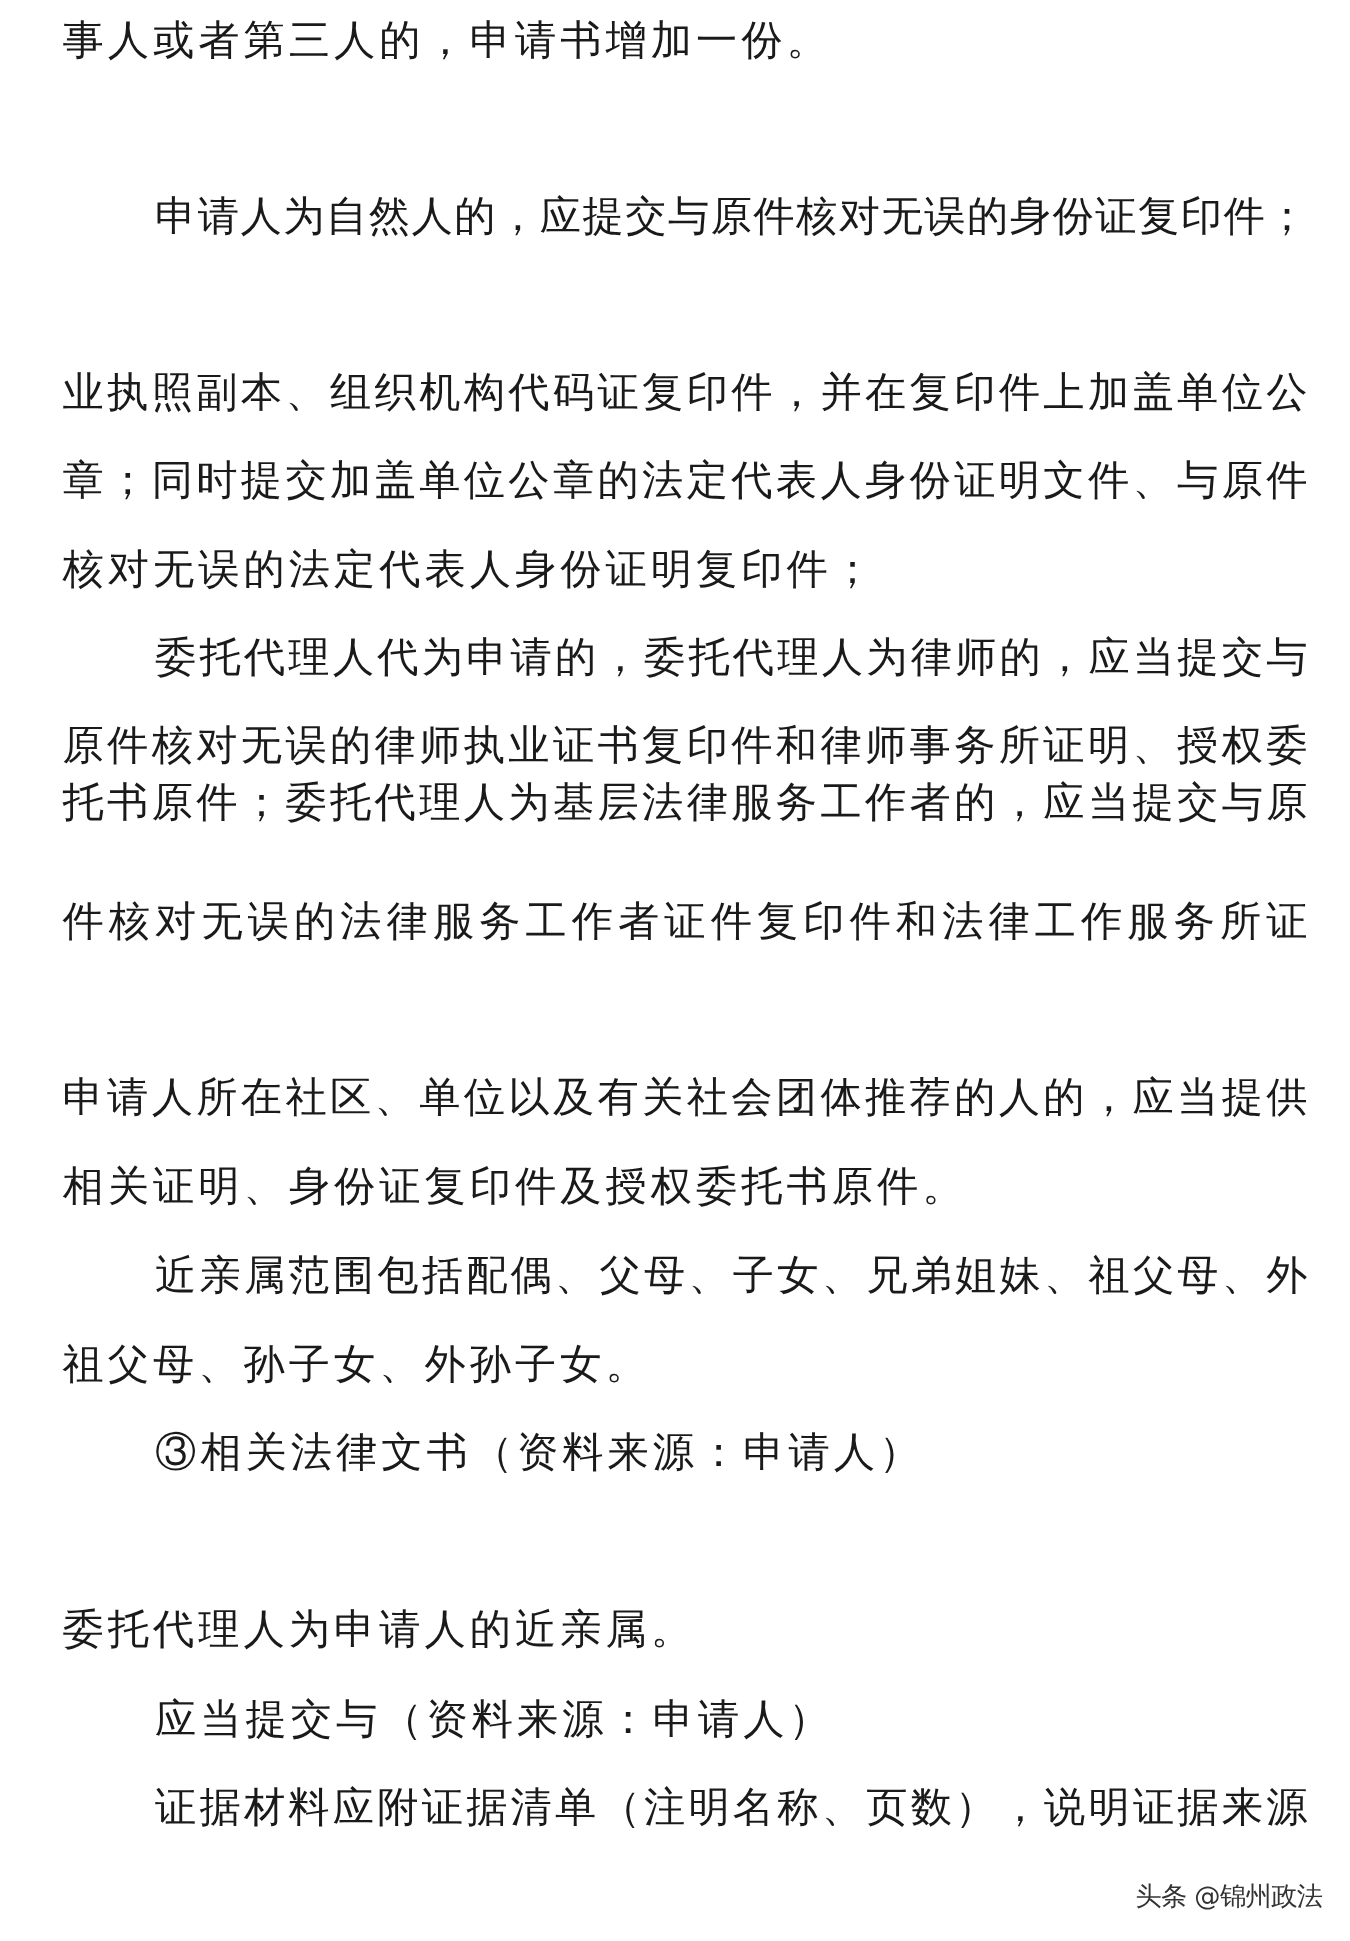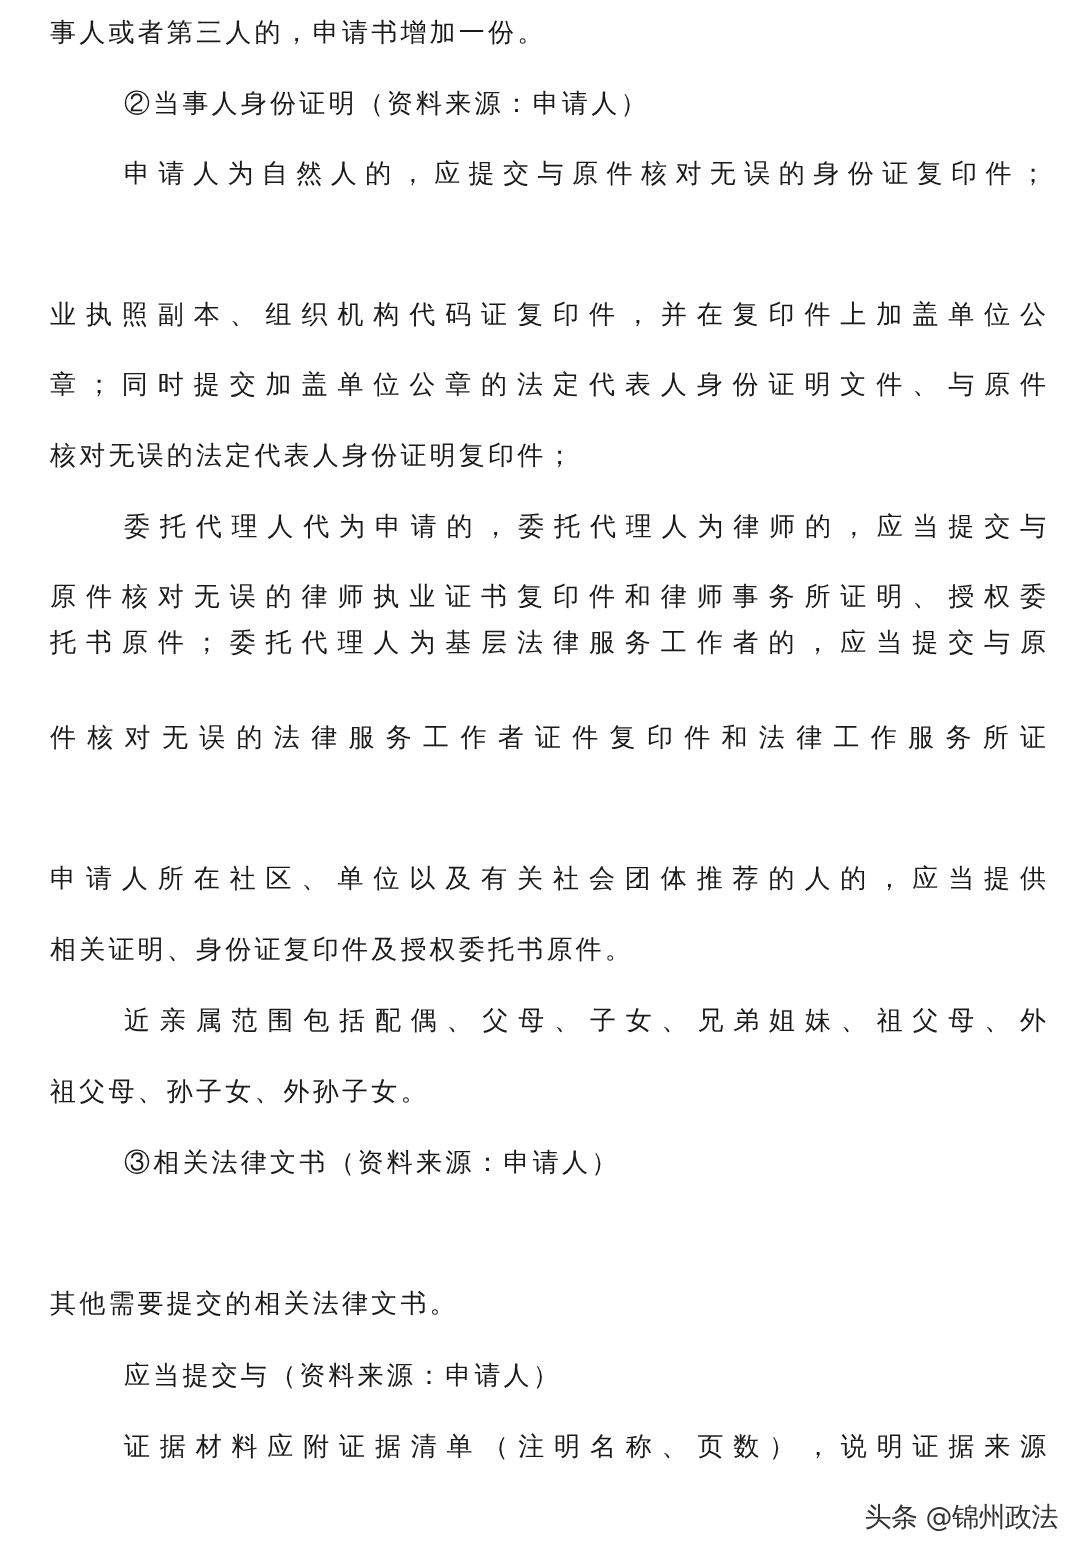--- a/index.html
+++ b/index.html
@@ -21,63 +21,62 @@
       top: 0;
       width: 1080px;
       height: 1553px;
     }
     .line {
       position: absolute;
       left: 50px;
       width: 996px;
       height: 40px;
       line-height: 40px;
-      font-size: 26px;
+      font-size: 33px;
       white-space: nowrap;
       letter-spacing: 3.2px;
     }
     .line.indent {
       left: 124px;
       width: 922px;
     }
     .line.justify {
       text-align: justify;
       text-align-last: justify;
       letter-spacing: 0;
     }
     .watermark {
       position: absolute;
       right: 22px;
       top: 1497px;
       height: 40px;
       line-height: 40px;
       font-family: "DejaVu Sans", "Liberation Sans", sans-serif;
-      font-size: 27px;
+      font-size: 21px;
       color: #333333;
       letter-spacing: -0.5px;
       text-shadow: 0 0 2px #ffffff, 0 0 3px #ffffff;
     }
   </style>
 </head>
 <body>
 
 <div class="page">
   <div class="line" style="top:12px">事人或者第三人的，申请书增加一份。</div>
-  <div class="line indent" style="top:83px">②当事人身份证明（资料来源：申请人）</div>
   <div class="line indent justify" style="top:153px">申请人为自然人的，应提交与原件核对无误的身份证复印件；</div>
   <div class="line justify" style="top:294px">业执照副本、组织机构代码证复印件，并在复印件上加盖单位公</div>
   <div class="line justify" style="top:364px">章；同时提交加盖单位公章的法定代表人身份证明文件、与原件</div>
   <div class="line" style="top:435px">核对无误的法定代表人身份证明复印件；</div>
   <div class="line indent justify" style="top:506px">委托代理人代为申请的，委托代理人为律师的，应当提交与</div>
   <div class="line justify" style="top:576px">原件核对无误的律师执业证书复印件和律师事务所证明、授权委</div>
   <div class="line justify" style="top:622px">托书原件；委托代理人为基层法律服务工作者的，应当提交与原</div>
   <div class="line justify" style="top:717px">件核对无误的法律服务工作者证件复印件和法律工作服务所证</div>
   <div class="line justify" style="top:858px">申请人所在社区、单位以及有关社会团体推荐的人的，应当提供</div>
   <div class="line" style="top:929px">相关证明、身份证复印件及授权委托书原件。</div>
   <div class="line indent justify" style="top:1000px">近亲属范围包括配偶、父母、子女、兄弟姐妹、祖父母、外</div>
   <div class="line" style="top:1071px">祖父母、孙子女、外孙子女。</div>
   <div class="line indent" style="top:1142px">③相关法律文书（资料来源：申请人）</div>
-  <div class="line" style="top:1283px">其他需要提交的相关法律文书。</div>
+  <div class="line" style="top:1283px">委托代理人为申请人的近亲属。</div>
   <div class="line indent" style="top:1355px">应当提交与（资料来源：申请人）</div>
   <div class="line indent justify" style="top:1426px">证据材料应附证据清单（注明名称、页数），说明证据来源</div>
 
   <div class="watermark">头条 @锦州政法</div>
 </div>
 
 </body></html>

